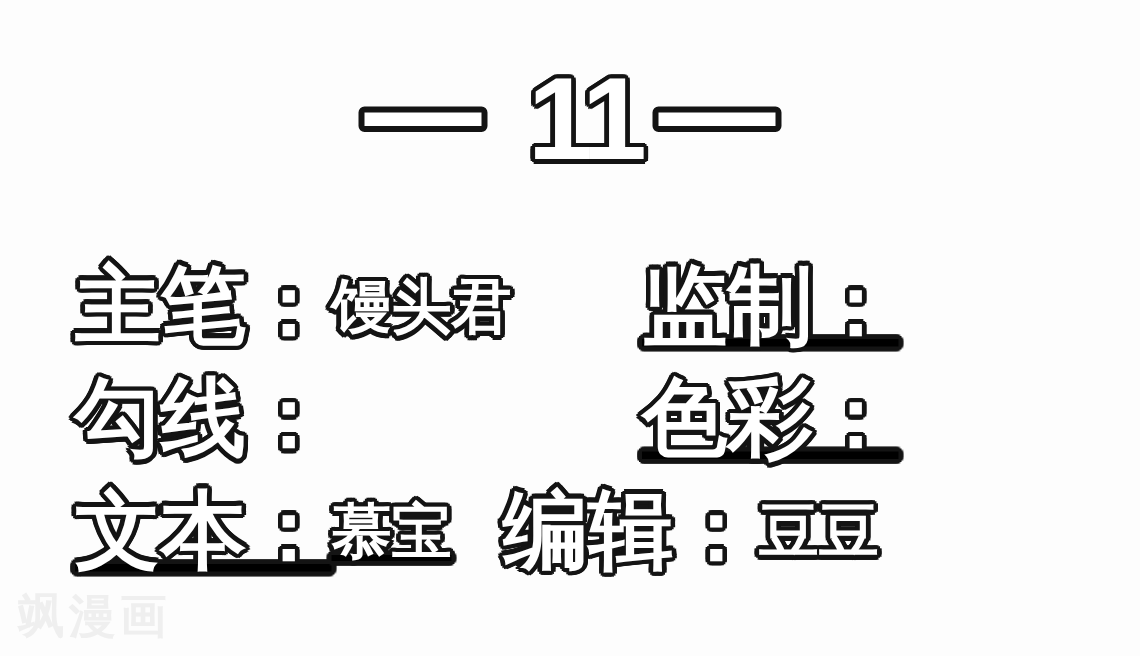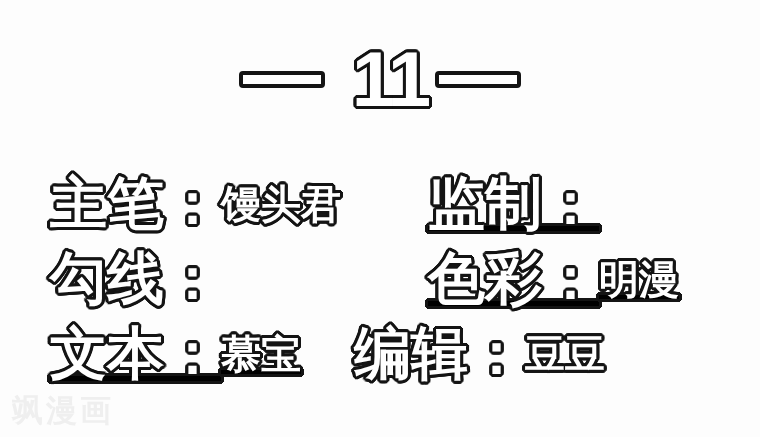--- a/index.html
+++ b/index.html
@@ -48,21 +48,21 @@
     width: 78px;
     height: 9px;
     background: #ffffff;
     border: 4px solid #141414;
     border-radius: 4px;
   }
   .credits {
     position: absolute;
     top: 167px;
     left: 50px;
-    right: 28px;
+    right: 47px;
   }
   .credit-row {
     display: flex;
     height: 75px;
     align-items: center;
   }
   .cell {
     display: flex;
     align-items: center;
     min-width: 0;
@@ -111,21 +111,20 @@
         <span class="label outlined">监制：</span>
       </div>
     </div>
 
     <div class="credit-row">
       <div class="cell cell-left">
         <span class="label outlined">勾线：</span>
       </div>
       <div class="cell cell-right">
         <span class="label outlined">色彩：</span>
-        <span class="name outlined">明漫</span>
       </div>
     </div>
 
     <div class="credit-row">
       <div class="cell cell-right">
         <span class="label outlined">文本：</span>
         <span class="name outlined">慕宝</span>
       </div>
       <div class="cell cell-left">
         <span class="label outlined">编辑：</span>

